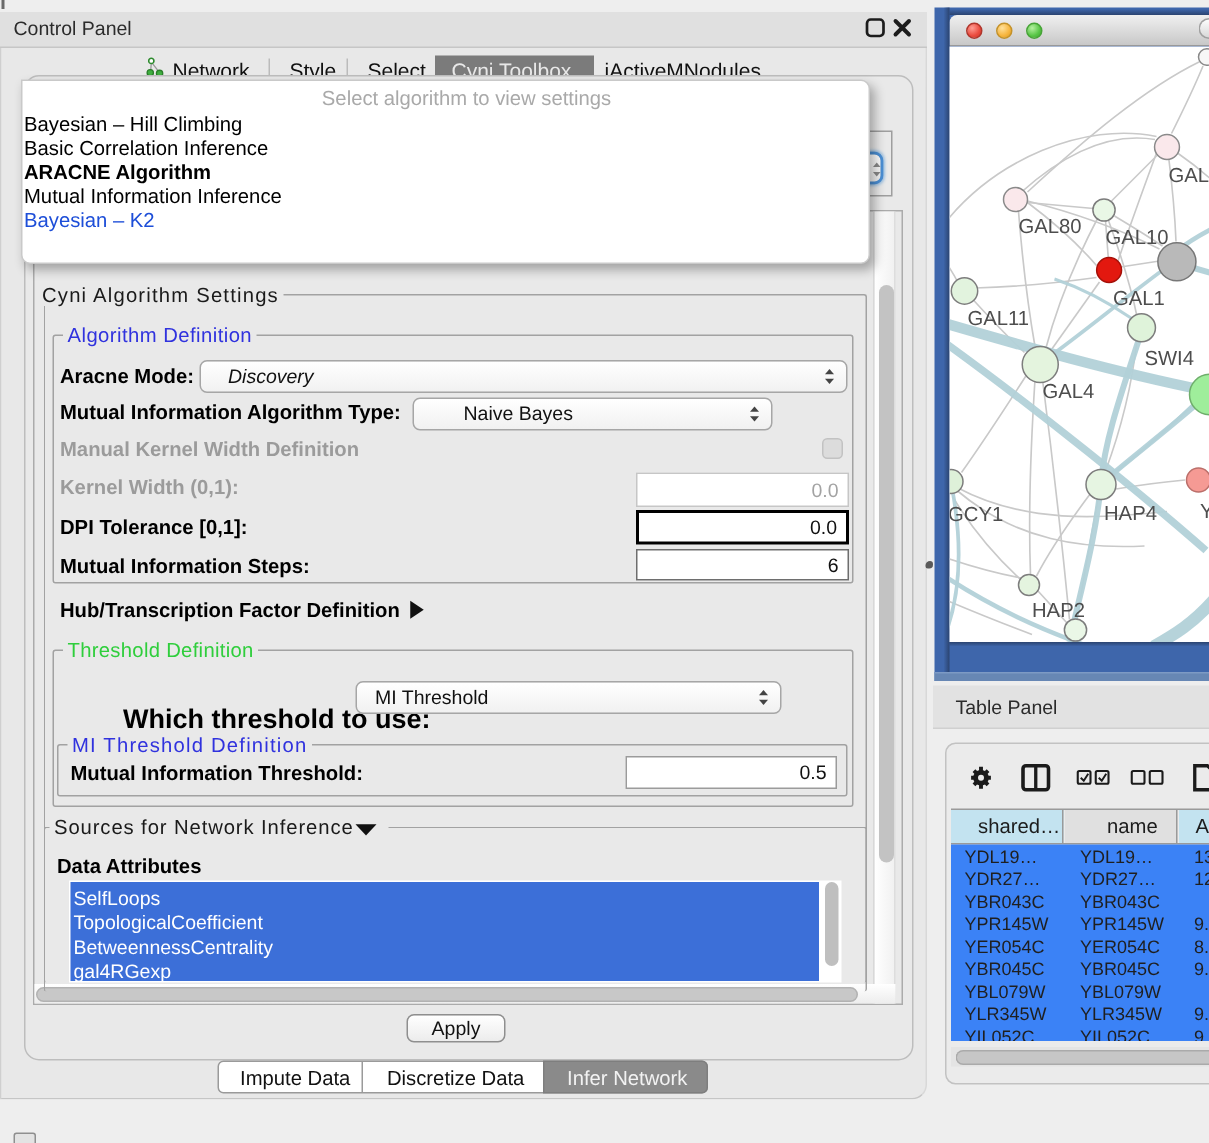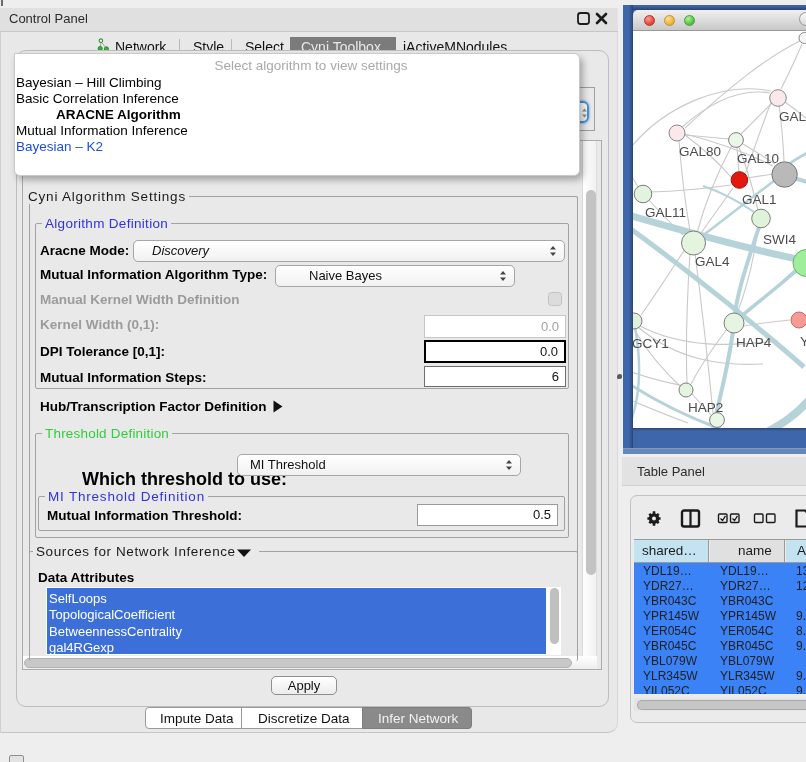--- a/index.html
+++ b/index.html
@@ -136,21 +136,21 @@
 <div class="lbl" style="left:378px;top:711px;font-size:13.5px;color:#f2f2f2;">Infer Network</div>
 
 <div class="abs" style="left:9px;top:755px;width:15px;height:12px;background:#e3e3e3;border:1.5px solid #8f8f8f;border-radius:2px;"></div>
 
 <div class="abs" style="left:617px;top:374px;width:5px;height:5px;background:#5a5a5a;border-radius:60% 40% 50% 30%;"></div>
 
 <div class="abs" style="left:14px;top:53px;width:566px;height:123px;background:#fff;border:1px solid #c9c9c9;border-radius:0 6px 6px 6px;box-shadow:3px 4px 7px rgba(0,0,0,0.30);"></div>
 <div class="lbl" style="left:0px;top:58px;width:594px;text-align:center;font-size:13.5px;color:#a9a9a9;padding-left:14px;">Select algorithm to view settings</div>
 <div class="lbl" style="left:16px;top:75px;font-size:13.5px;color:#000;">Bayesian – Hill Climbing</div>
 <div class="lbl" style="left:16px;top:91px;font-size:13.5px;color:#000;">Basic Correlation Inference</div>
-<div class="lbl bold" style="left:16px;top:107px;font-size:13.5px;color:#000;padding-left:40px;">ARACNE Algorithm</div>
+<div class="lbl bold" style="left:16px;top:107px;font-size:13.5px;color:#000;">ARACNE Algorithm</div>
 <div class="lbl" style="left:16px;top:123px;font-size:13.5px;color:#000;">Mutual Information Inference</div>
 <div class="lbl" style="left:16px;top:139px;font-size:13.5px;color:#1d4ed8;">Bayesian – K2</div>
 
 <div class="abs" style="left:623px;top:5px;width:183px;height:449px;background:#3e66ab;"></div>
 <div class="abs" style="left:629px;top:5px;width:4px;height:449px;background:linear-gradient(90deg,rgba(43,68,112,0),#2b4470);"></div>
 <div class="abs" style="left:633px;top:6px;width:173px;height:4px;background:linear-gradient(rgba(43,68,112,0),#2b4470);"></div>
 <div class="abs" style="left:633px;top:428px;width:173px;height:3px;background:linear-gradient(#2b4470,rgba(43,68,112,0));"></div>
 <div class="abs" style="left:623px;top:448px;width:183px;height:6px;background:#6787b4;border-top:1px solid #7d9ac4;"></div>
 <div class="abs" style="left:633px;top:10px;width:173px;height:21px;background:linear-gradient(#f0f0f0,#c8c8c8);border-radius:5px 0 0 0;border-bottom:1px solid #999;"></div>
 <div class="abs" style="left:644px;top:15px;width:11px;height:11px;border-radius:50%;background:radial-gradient(circle at 35% 30%,#ff9d94,#ea4a3d 60%,#c53a30);border:0.5px solid #b0362c;"></div>
@@ -269,21 +269,21 @@
 
   <g stroke="#1b1b1b" stroke-width="1.4" fill="none">
     <rect x="109.5" y="5" width="8.5" height="8.5" rx="1"></rect>
     <rect x="121.5" y="5" width="8.5" height="8.5" rx="1"></rect>
   </g>
 
   <path d="M151.5 1.5 L160 1.5 L164 5.5 L164 17.5 L151.5 17.5 Z" fill="none" stroke="#1b1b1b" stroke-width="2.2"></path>
 </svg>
 
 <div class="abs" style="left:634px;top:539px;width:172px;height:24px;border-top:1px solid #9a9a9a;border-bottom:1px solid #9a9a9a;"></div>
-<div class="abs" style="left:634px;top:540px;width:75px;height:22px;background:#c3e3f0;border-right:1px solid #9a9a9a;font-size:13.5px;line-height:22px;color:#1c1c1c;"><span style="padding-left:8px;margin-top:44px;">shared…</span></div>
+<div class="abs" style="left:634px;top:540px;width:75px;height:22px;background:#c3e3f0;border-right:1px solid #9a9a9a;font-size:13.5px;line-height:22px;color:#1c1c1c;"><span style="padding-left:18px;margin-top:44px;">shared…</span></div>
 <div class="abs" style="left:710px;top:540px;width:75px;height:22px;background:#e0e0e0;border-right:1px solid #9a9a9a;font-size:13.5px;line-height:22px;color:#1c1c1c;"><span style="padding-left:28px;">name</span></div>
 <div class="abs" style="left:786px;top:540px;width:20px;height:22px;background:#c3e3f0;font-size:13.5px;line-height:22px;color:#1c1c1c;overflow:hidden;"><span style="padding-left:11px;">Av</span></div>
 <div class="abs" id="tbody" style="left:634px;top:563px;width:172px;height:131px;background:#3b82f6;overflow:hidden;font-size:12px;color:#1f1f1f;">
   <div style="position:absolute;left:9px;top:1px;line-height:15px;">YDL19…<br>YDR27…<br>YBR043C<br>YPR145W<br>YER054C<br>YBR045C<br>YBL079W<br>YLR345W<br>YIL052C</div>
   <div style="position:absolute;left:86px;top:1px;line-height:15px;">YDL19…<br>YDR27…<br>YBR043C<br>YPR145W<br>YER054C<br>YBR045C<br>YBL079W<br>YLR345W<br>YIL052C</div>
   <div style="position:absolute;left:162px;top:1px;line-height:15px;">13<br>12<br>&nbsp;<br>9.<br>8.<br>9.<br>&nbsp;<br>9.<br>9.</div>
 </div>
 <div class="abs" style="left:634px;top:698px;width:172px;height:13px;background:#e4e4e4;"></div>
 <div class="abs" style="left:637px;top:699.5px;width:169px;height:10px;background:#c6c6c6;border:1px solid #aaa;border-radius:5px 0 0 5px;border-right:none;"></div>
 

